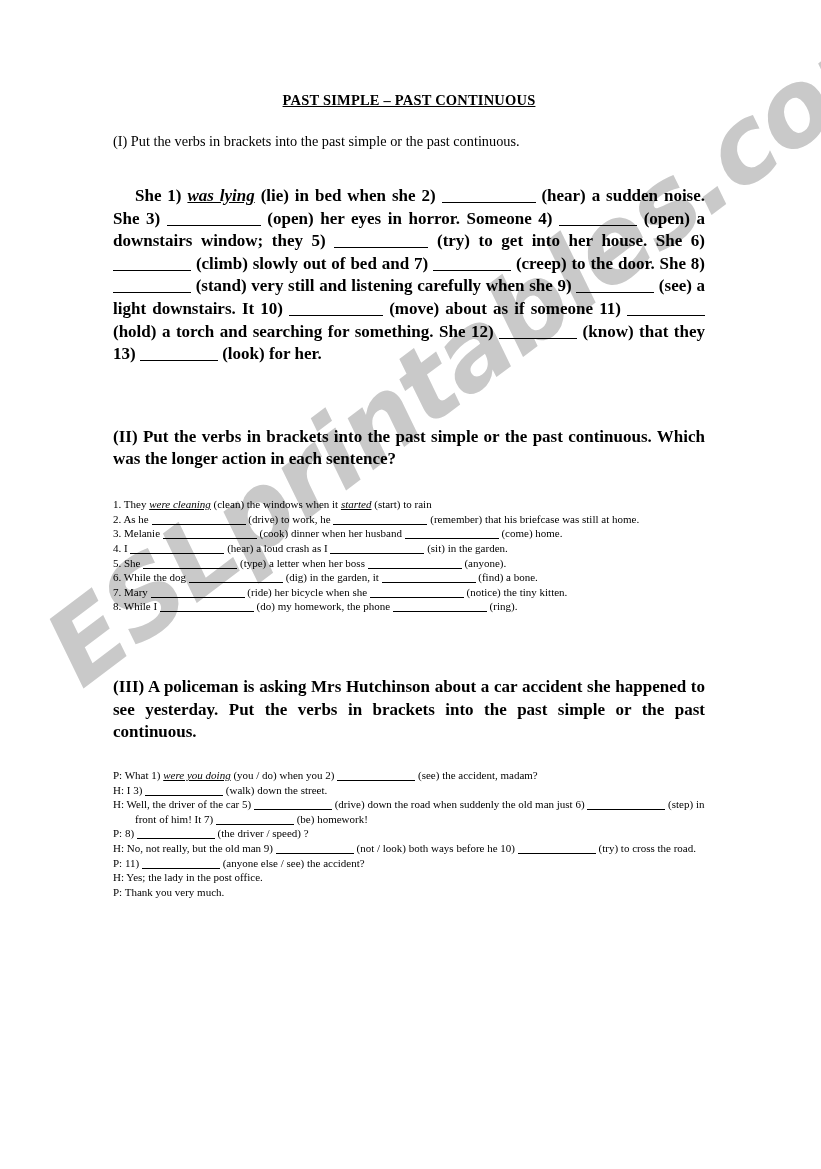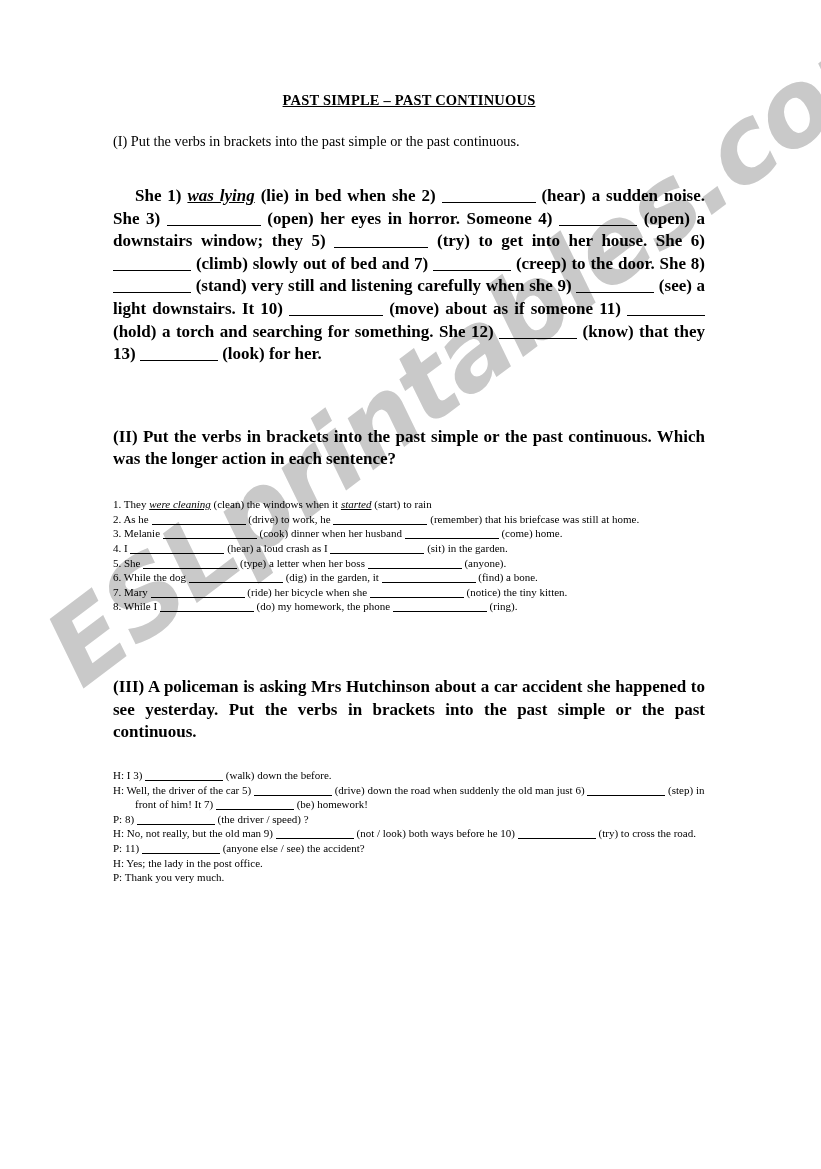--- a/index.html
+++ b/index.html
@@ -140,22 +140,23 @@
       <div class="line"><span>8. While I</span> <span class="blank b-lg"></span> <span>(do) my homework, the phone</span> <span class="blank b-lg"></span> <span>(ring).</span></div>
     </div>
 
     <div class="gap-5"></div>
 
     <p class="para">(III) A policeman is asking Mrs Hutchinson about a car accident she happened to see yesterday. Put the verbs in brackets into the past simple or the past continuous.</p>
 
     <div class="gap-6"></div>
 
     <div class="lines">
+      <div class="line hang"><span>P: What 1)</span> <span class="ans">were you doing</span> <span>(you / do) when you  2)</span> <span class="blank b-md"></span> <span>(see) the accident, madam?</span></div>
 
-      <div class="line hang"><span>H: I 3)</span> <span class="blank b-md"></span> <span>(walk) down the before.</span></div>
+      <div class="line hang"><span>H: I 3)</span> <span class="blank b-md"></span> <span>(walk) down the street.</span></div>
 
 
       <div class="line hang"><span>H: Well, the driver of the car 5)</span> <span class="blank b-md"></span> <span>(drive) down the road when suddenly the old man just 6)</span> <span class="blank b-md"></span> <span>(step) in front of him! It 7)</span> <span class="blank b-md"></span> <span>(be) homework!</span></div>
 
       <div class="line hang"><span>P: 8)</span> <span class="blank b-md"></span> <span>(the driver / speed) ?</span></div>
 
       <div class="line hang"><span>H: No, not really, but the old man 9)</span> <span class="blank b-md"></span> <span>(not / look) both ways before he 10)</span> <span class="blank b-md"></span> <span>(try) to cross the road.</span></div>
 
       <div class="line hang"><span>P: 11)</span> <span class="blank b-md"></span> <span>(anyone else / see) the accident?</span></div>
 

